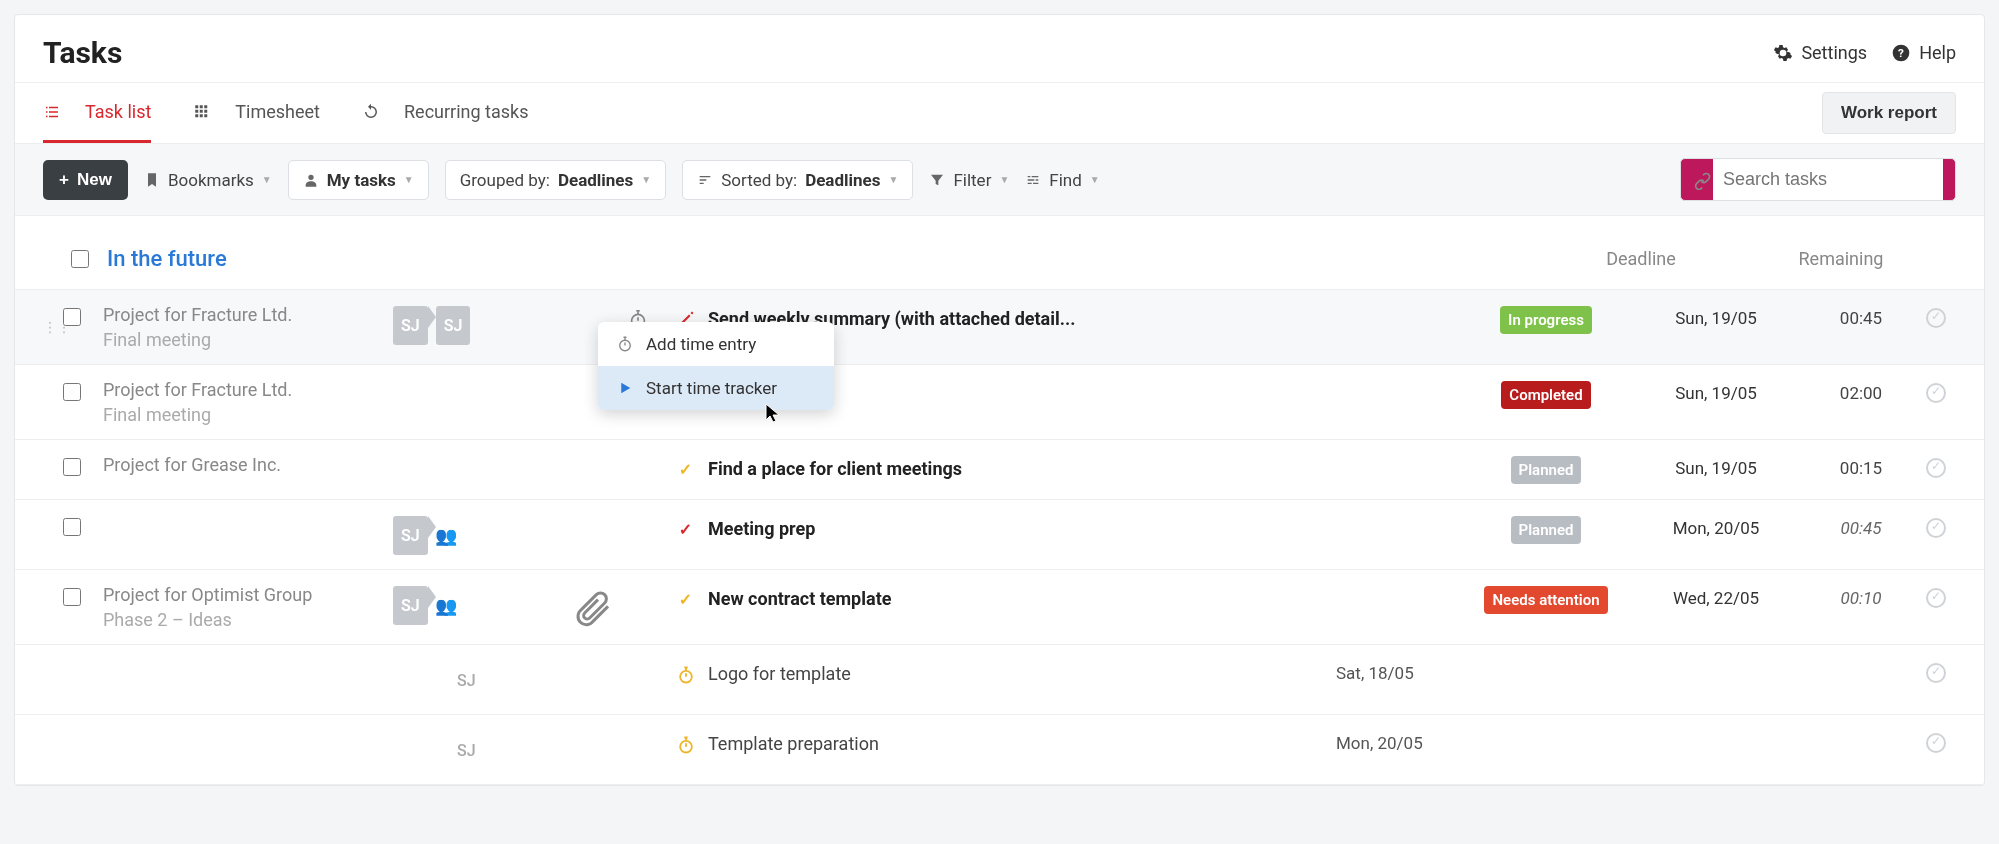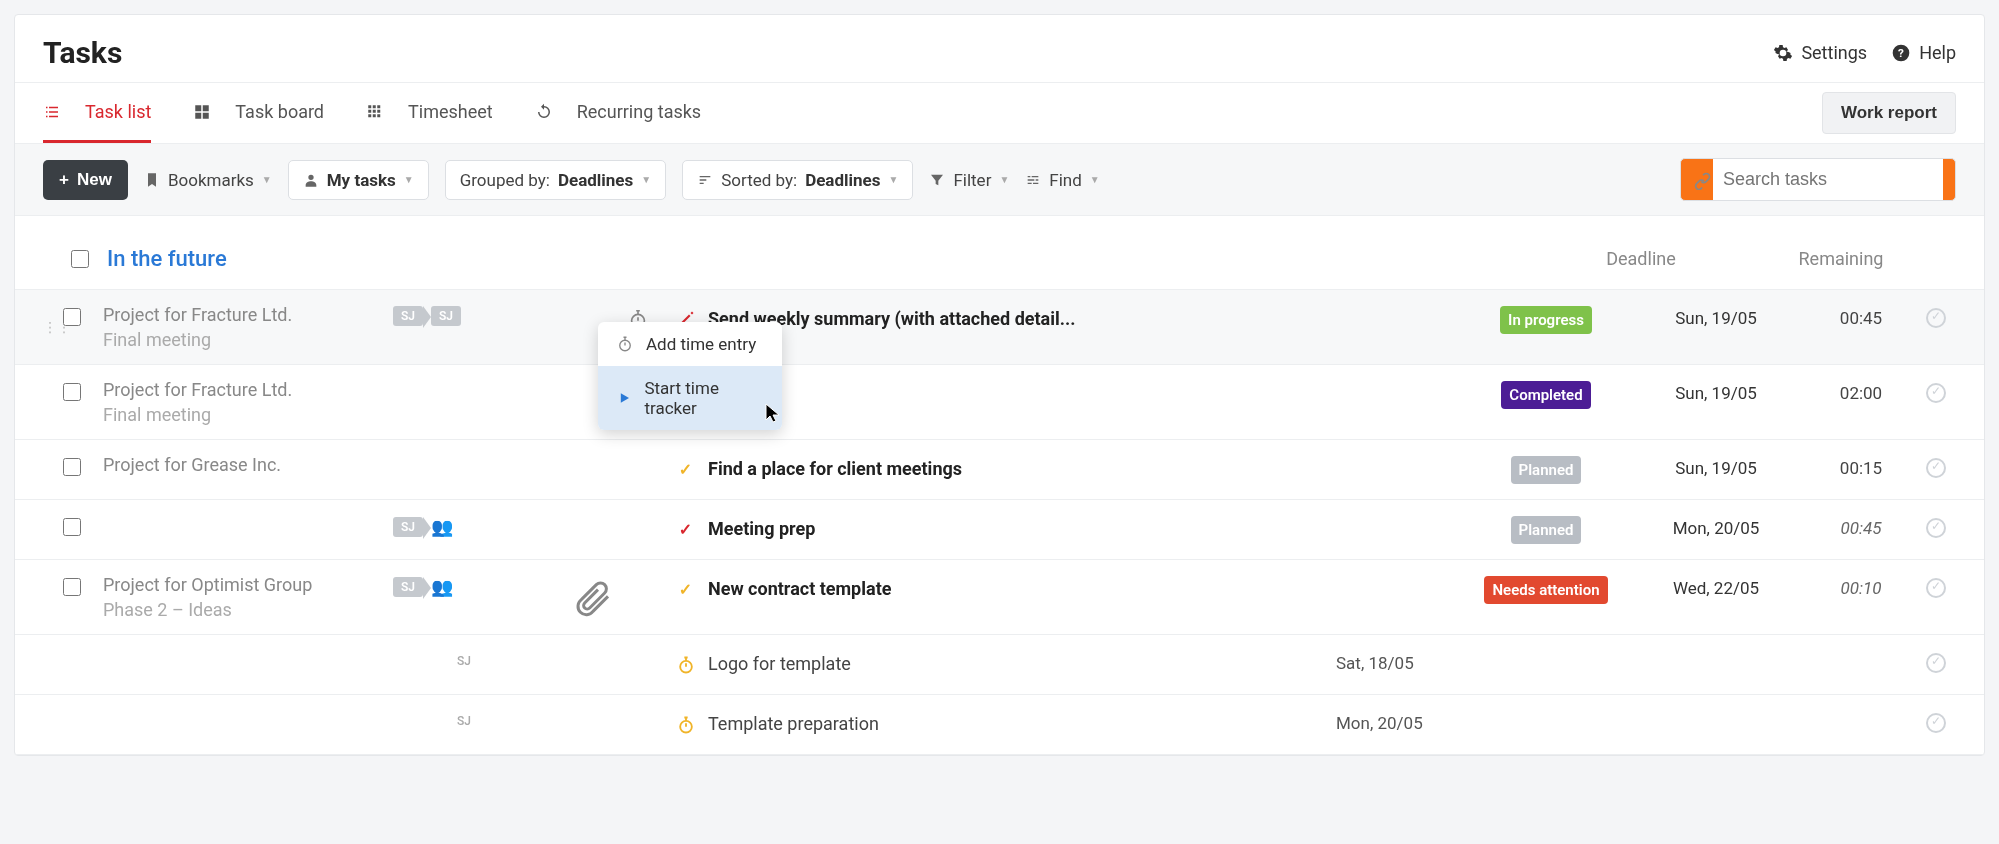--- a/index.html
+++ b/index.html
@@ -18,66 +18,66 @@
   .work-report-btn { background: #f1f2f4; border: 1px solid #e2e4e7; border-radius: 4px; padding: 10px 18px; font-size: 17px; font-weight: 600; cursor: pointer; color: #333; }
   .toolbar { display: flex; justify-content: space-between; align-items: center; background: #f6f7f8; border-top: 1px solid #eceef0; border-bottom: 1px solid #eceef0; padding: 14px 28px; }
   .toolbar-left { display: flex; gap: 16px; align-items: center; }
   .btn-new { background: #3a3f44; color: #fff; border: none; border-radius: 5px; padding: 10px 16px; font-size: 17px; font-weight: 600; cursor: pointer; display: flex; align-items: center; gap: 8px; }
   .toolbar-item { display: flex; align-items: center; gap: 8px; font-size: 17px; color: #444; cursor: pointer; }
   .toolbar-item.boxed { background: #fff; border: 1px solid #dcdfe3; border-radius: 5px; padding: 9px 14px; }
   .toolbar-item svg { width: 16px; height: 16px; fill: #666; }
   .toolbar-item .caret { font-size: 10px; color: #aaa; }
   .toolbar-item b { font-weight: 700; color: #333; }
   .toolbar-right { display: flex; align-items: center; gap: 14px; }
-  .search-wrap { background: #f97316; border: 1px solid #dcdfe3; border-radius: 5px; display: flex; align-items: center; padding: 0 12px; }
+  .search-wrap { background: #be185d; border: 1px solid #dcdfe3; border-radius: 5px; display: flex; align-items: center; padding: 0 12px; }
   .search-wrap svg { width: 20px; height: 20px; fill: #888; }
   .search-input { border: none; outline: none; font-size: 18px; padding: 10px 10px; width: 230px; color: #555; }
   .group-header { display: flex; align-items: center; padding: 30px 28px 18px 56px; border-bottom: 1px solid #eceef0; gap: 18px; }
   .group-header input[type=checkbox] { width: 18px; height: 18px; }
   .group-title { color: #2a79d6; font-size: 22px; font-weight: 500; }
   .col-headers { margin-left: auto; display: flex; gap: 80px; color: #888; font-size: 18px; padding-right: 60px; }
   .col-headers span:first-child { width: 130px; text-align: center; }
   .col-headers span:last-child { width: 110px; text-align: center; }
   .task-row { display: flex; align-items: flex-start; padding: 14px 28px; border-bottom: 1px solid #eceef0; position: relative; min-height: 60px; }
   .task-row.hovered { background: #f7f8f9; }
   .drag-handle { width: 20px; color: #bbb; font-size: 14px; align-self: center; visibility: hidden; }
   .task-row.hovered .drag-handle { visibility: visible; }
   .check-col { width: 40px; display: flex; align-items: center; padding-top: 4px; }
   .check-col input { width: 18px; height: 18px; }
   .proj-col { width: 290px; }
   .proj-name { color: #888; font-size: 18px; }
   .proj-sub { color: #aaa; font-size: 18px; margin-top: 4px; }
   .assignee-col { width: 180px; display: flex; align-items: center; gap: 8px; padding-top: 2px; }
-  .badge-sj { background: #c5c9ce; color: #fff; font-size: 12px; font-weight: 600; padding: 3px 8px; border-radius: 3px; position: relative; }
+  .badge-sj { background: #c5c9ce; color: #fff; font-size: 16px; font-weight: 600; padding: 10px 8px; border-radius: 3px; position: relative; }
   .badge-sj.arrow::after { content: ''; position: absolute; right: -8px; top: 0; border-top: 11px solid transparent; border-bottom: 11px solid transparent; border-left: 8px solid #c5c9ce; }
   .badge-sj.plain { background: none; color: #aaa; font-weight: 500; }
   .people-icon { color: #bbb; font-size: 18px; }
   .attach-col { width: 40px; display: flex; justify-content: center; padding-top: 4px; }
   .timer-col { width: 50px; display: flex; justify-content: center; padding-top: 4px; }
   .flag-col { width: 45px; display: flex; justify-content: center; align-items: center; padding-top: 6px; }
   .flag-check { font-weight: 900; font-size: 16px; }
   .flag-red { color: #d9272e; }
   .flag-amber { color: #f0b429; }
   .title-col { flex: 1; padding-top: 4px; }
   .task-title { font-size: 18px; font-weight: 700; color: #222; }
   .task-title.normal { font-weight: 400; color: #444; }
   .subdate-col { width: 130px; text-align: left; color: #555; font-size: 17px; padding-top: 4px; }
   .status-col { width: 160px; display: flex; justify-content: center; padding-top: 2px; }
   .status-badge { color: #fff; font-size: 15px; font-weight: 600; padding: 5px 8px; border-radius: 4px; white-space: nowrap; }
   .st-progress { background: #7fc24a; }
-  .st-completed { background: #4c1d95; }
+  .st-completed { background: #b91c1c; }
   .st-planned { background: #b8bdc4; }
   .st-attention { background: #e2492f; }
   .deadline-col { width: 180px; text-align: center; color: #333; font-size: 17px; padding-top: 4px; }
   .remaining-col { width: 110px; text-align: center; color: #444; font-size: 17px; padding-top: 4px; }
   .remaining-col.italic { font-style: italic; color: #666; }
   .done-col { width: 40px; display: flex; justify-content: center; padding-top: 4px; }
   .done-circle { width: 20px; height: 20px; border: 2px solid #cfd3d8; border-radius: 50%; position: relative; }
   .done-circle::after { content: '✓'; color: #cfd3d8; font-size: 12px; position: absolute; top: -1px; left: 3px; }
-  .dropdown { position: absolute; top: 322px; left: 598px; width: 184px; background: #fff; border-radius: 6px; box-shadow: 0 4px 16px rgba(0,0,0,0.18); overflow: hidden; z-index: 100; }
+  .dropdown { position: absolute; top: 322px; left: 598px; width: 236px; background: #fff; border-radius: 6px; box-shadow: 0 4px 16px rgba(0,0,0,0.18); overflow: hidden; z-index: 100; }
   .dropdown-item { display: flex; align-items: center; gap: 12px; padding: 12px 18px; font-size: 17px; color: #333; cursor: pointer; }
   .dropdown-item.hover { background: #dce9f7; }
   .dropdown-item svg { width: 18px; height: 18px; }
   .cursor { position: absolute; top: 402px; left: 764px; z-index: 200; font-size: 18px; }
   svg.stopwatch-outline { stroke: #888; stroke-width: 1.8; fill: none; }
   svg.stopwatch-amber { stroke: #f0b429; stroke-width: 2.2; fill: none; }
   svg.paperclip { stroke: #888; stroke-width: 1.8; fill: none; }
 </style>
 </head>
 <body>
@@ -106,26 +106,20 @@
   <div class="tabs">
     <div class="tab-group">
       <div class="tab active">
         <svg viewBox="0 0 24 24">
             <path d="M4 5h2v2H4V5zm4 0h12v2H8V5zM4 11h2v2H4v-2zm4 0h12v2H8v-2zM4 17h2v2H4v-2zm4 0h12v2H8v-2z"></path>
           </svg>
         <span>Task list</span>
       </div>
       <div class="tab">
         <svg viewBox="0 0 24 24">
-            <path d="M3 3h8v8H3V3zm10 0h8v8h-8V3zM3 13h8v8H3v-8zm10 0h8v8h-8v-8z"></path>
-          </svg>
-        <span>Task board</span>
-      </div>
-      <div class="tab">
-        <svg viewBox="0 0 24 24">
             <path d="M3 3h4v4H3V3zm6 0h4v4H9V3zm6 0h4v4h-4V3zM3 9h4v4H3V9zm6 0h4v4H9V9zm6 0h4v4h-4V9zM3 15h4v4H3v-4zm6 0h4v4H9v-4zm6 0h4v4h-4v-4z"></path>
           </svg>
         <span>Timesheet</span>
       </div>
       <div class="tab">
         <svg viewBox="0 0 24 24">
             <path d="M12 4V1L8 5l4 4V6a6 6 0 11-6 6H4a8 8 0 108-8z"></path>
           </svg>
         <span>Recurring tasks</span>
       </div>

